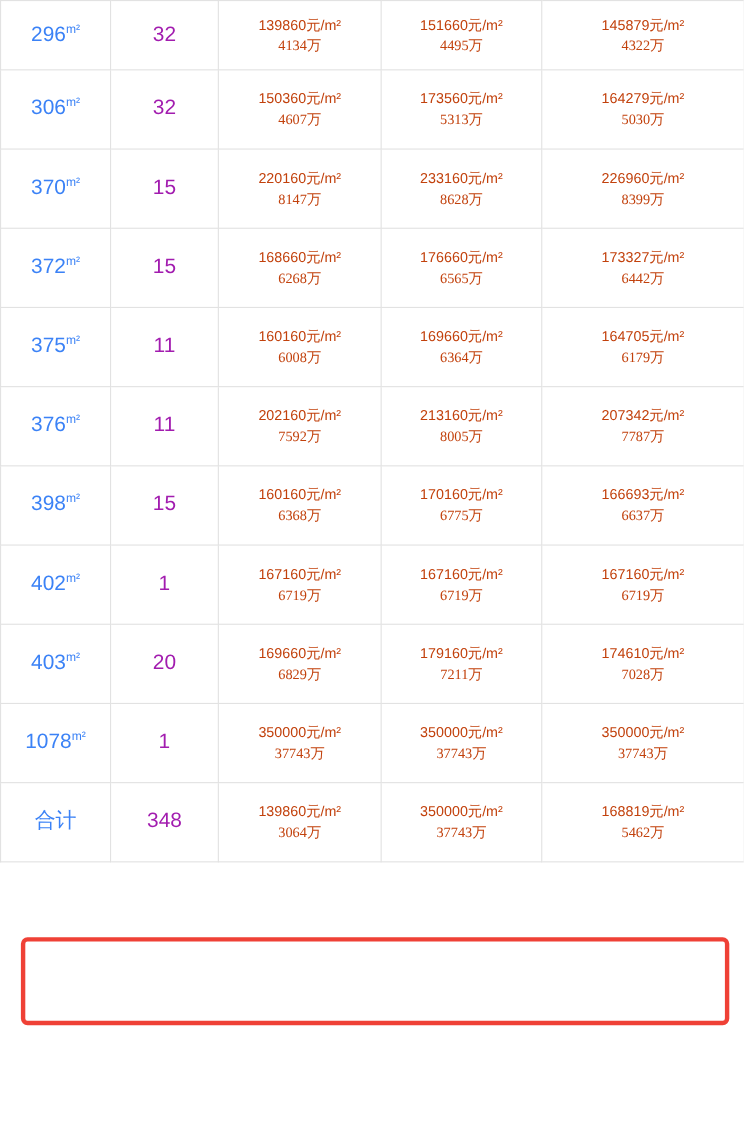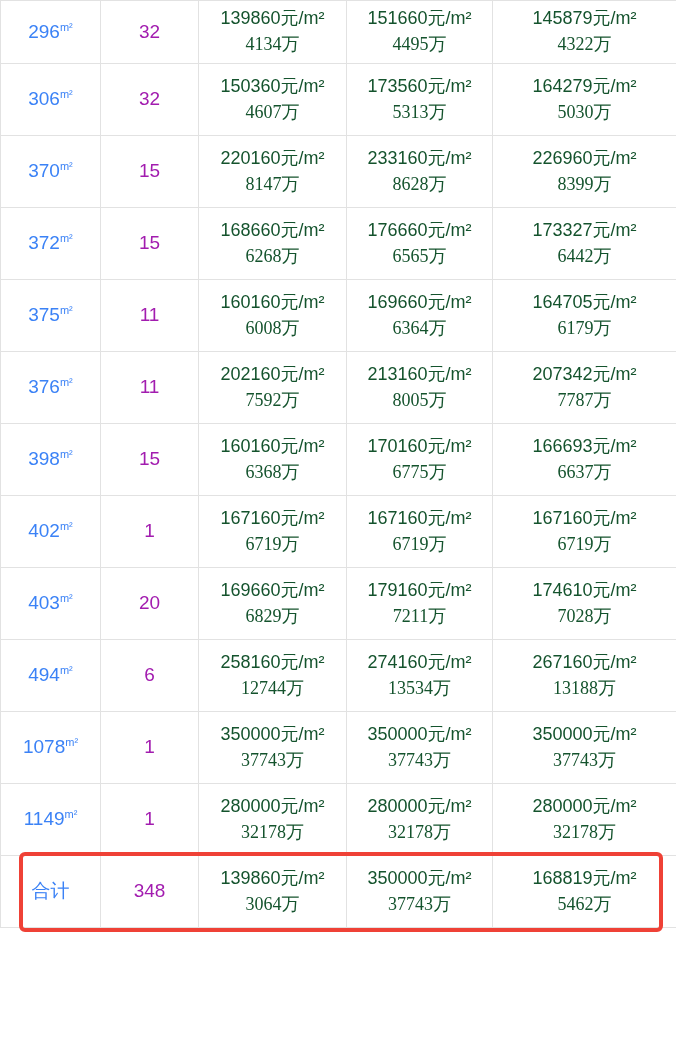--- a/index.html
+++ b/index.html
@@ -41,22 +41,22 @@
   }
   td.area {
     font-size: 19px;
     color: #3b82f6;
   }
   td.count {
     font-size: 19px;
     color: #a21caf;
   }
   td.val {
-    font-size: 18px;
-    color: #14532d;
+    font-size: 13px;
+    color: #c2410c;
   }
   td.val .unit-line {
     display: block;
     white-space: nowrap;
   }
   td.val .amount-line {
     display: block;
     white-space: nowrap;
     font-family: Liberation Serif, serif;
   }
@@ -238,66 +238,34 @@
           </td>
           <td class="val">
             <span class="unit-line">179160元/m²</span>
             <span class="amount-line">7211万</span>
           </td>
           <td class="val">
             <span class="unit-line">174610元/m²</span>
             <span class="amount-line">7028万</span>
           </td>
         </tr>
-        <tr class="table-row">
-          <td class="area"><span>494</span><span class="sup">m²</span></td>
-          <td class="count">6</td>
-          <td class="val">
-            <span class="unit-line">258160元/m²</span>
-            <span class="amount-line">12744万</span>
-          </td>
-          <td class="val">
-            <span class="unit-line">274160元/m²</span>
-            <span class="amount-line">13534万</span>
-          </td>
-          <td class="val">
-            <span class="unit-line">267160元/m²</span>
-            <span class="amount-line">13188万</span>
-          </td>
-        </tr>
         <tr class="table-row highlight">
           <td class="area"><span>1078</span><span class="sup">m²</span></td>
           <td class="count">1</td>
           <td class="val">
             <span class="unit-line">350000元/m²</span>
             <span class="amount-line">37743万</span>
           </td>
           <td class="val">
             <span class="unit-line">350000元/m²</span>
             <span class="amount-line">37743万</span>
           </td>
           <td class="val">
             <span class="unit-line">350000元/m²</span>
             <span class="amount-line">37743万</span>
-          </td>
-        </tr>
-        <tr class="table-row">
-          <td class="area"><span>1149</span><span class="sup">m²</span></td>
-          <td class="count">1</td>
-          <td class="val">
-            <span class="unit-line">280000元/m²</span>
-            <span class="amount-line">32178万</span>
-          </td>
-          <td class="val">
-            <span class="unit-line">280000元/m²</span>
-            <span class="amount-line">32178万</span>
-          </td>
-          <td class="val">
-            <span class="unit-line">280000元/m²</span>
-            <span class="amount-line">32178万</span>
           </td>
         </tr>
         <tr class="table-row total">
           <td class="area">合计</td>
           <td class="count">348</td>
           <td class="val">
             <span class="unit-line">139860元/m²</span>
             <span class="amount-line">3064万</span>
           </td>
           <td class="val">

